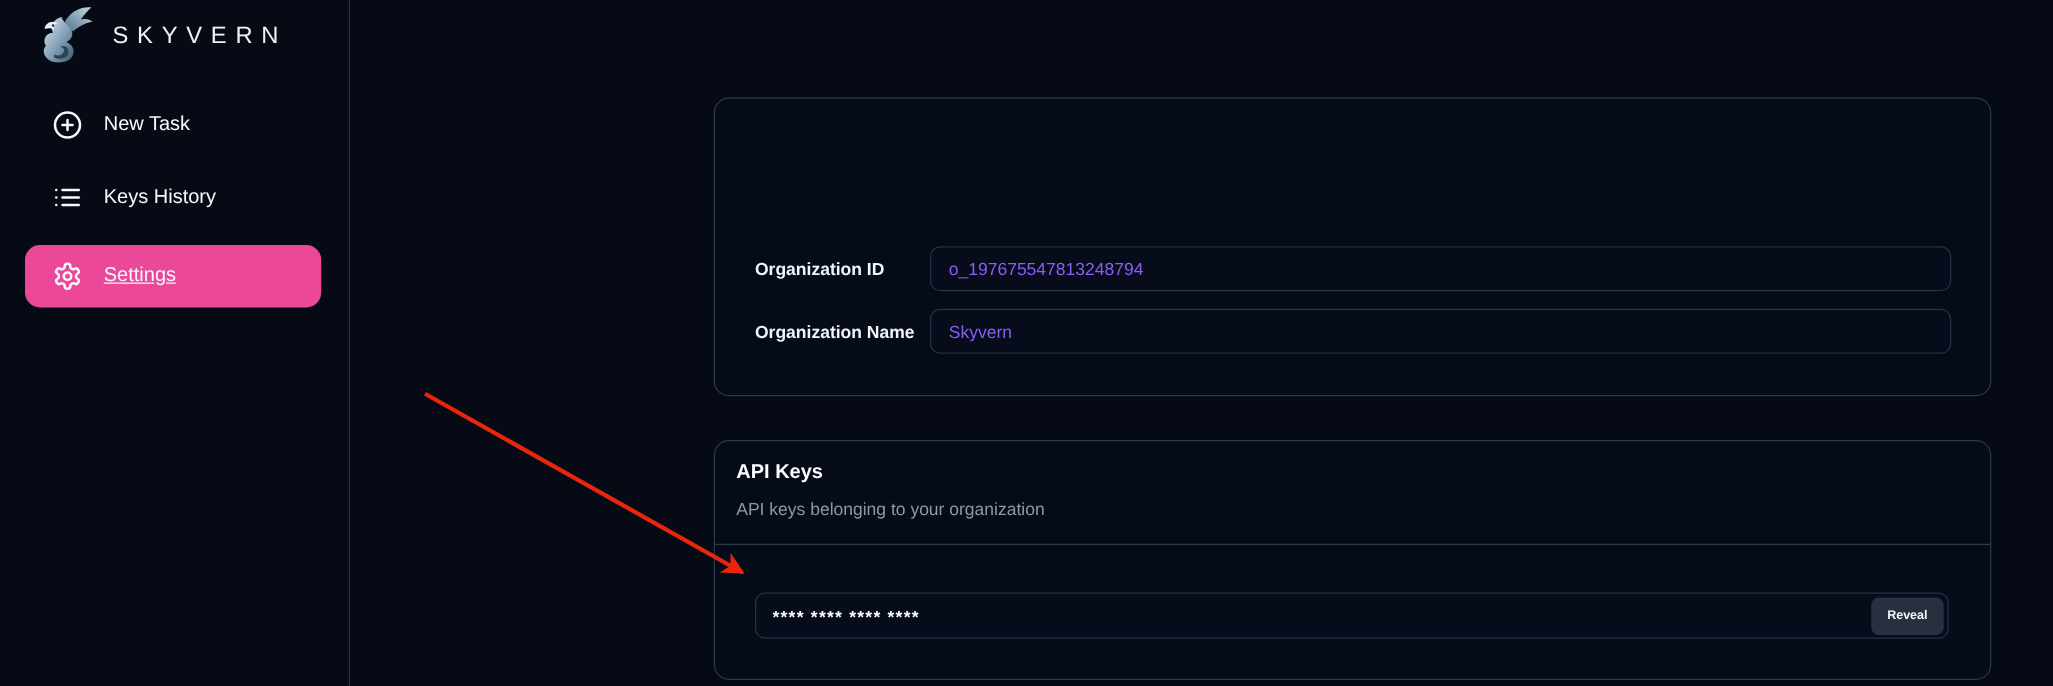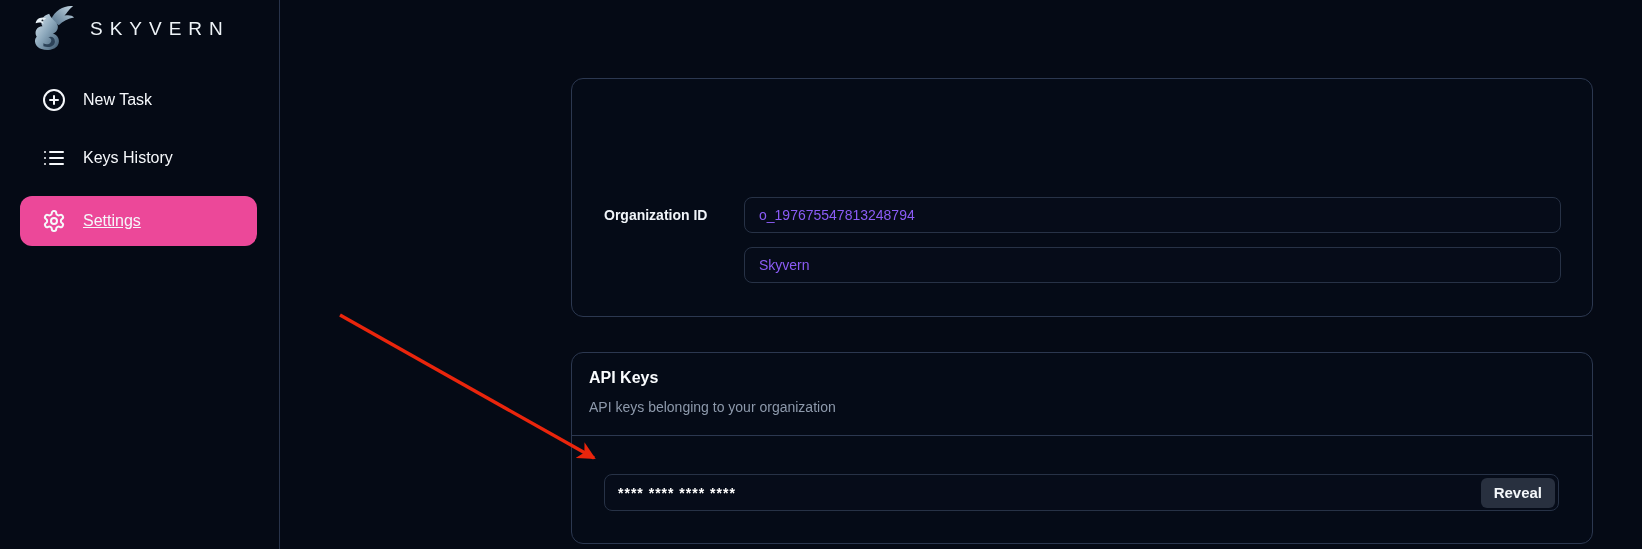--- a/index.html
+++ b/index.html
@@ -74,21 +74,21 @@
     padding:0 3px 0 13px;
   }
   .masked-key {
     font-size:14px; font-weight:700; color:#ffffff; letter-spacing:1px;
     background:transparent; border:none; outline:none; flex:1;
     font-family:"Liberation Sans", sans-serif;
   }
   .reveal-btn {
     flex:0 0 auto; height:30px; padding:0 13px;
     background:#28303f; border:none; border-radius:6px;
-    color:#f4f7fa; font-size:15px; font-weight:700; cursor:pointer;
+    color:#f4f7fa; font-size:10px; font-weight:700; cursor:pointer;
     font-family:"Liberation Sans", sans-serif;
   }
 
   
   .arrow-overlay { position:absolute; left:0; top:0; pointer-events:none; }
 </style>
 </head>
 <body>
 
 <div class="root">
@@ -156,20 +156,21 @@
       </span>
       <span class="nav-label">Settings</span>
     </div>
   </aside>
 
   <section class="card org-card">
 
     <label class="field-label row-id-label">Organization ID</label>
     <input class="text-input row-id-input" type="text" readonly="" value="o_197675547813248794" style="">
 
+    <label class="field-label row-name-label">Organization Name</label>
     <input class="text-input row-name-input" type="text" readonly="" value="Skyvern" style="">
   </section>
 
   <section class="card api-card">
     <div class="card-header">
       <h2 class="card-title">API Keys</h2>
       <p class="card-subtitle">API keys belonging to your organization</p>
     </div>
 
     <div class="key-input-wrap">

